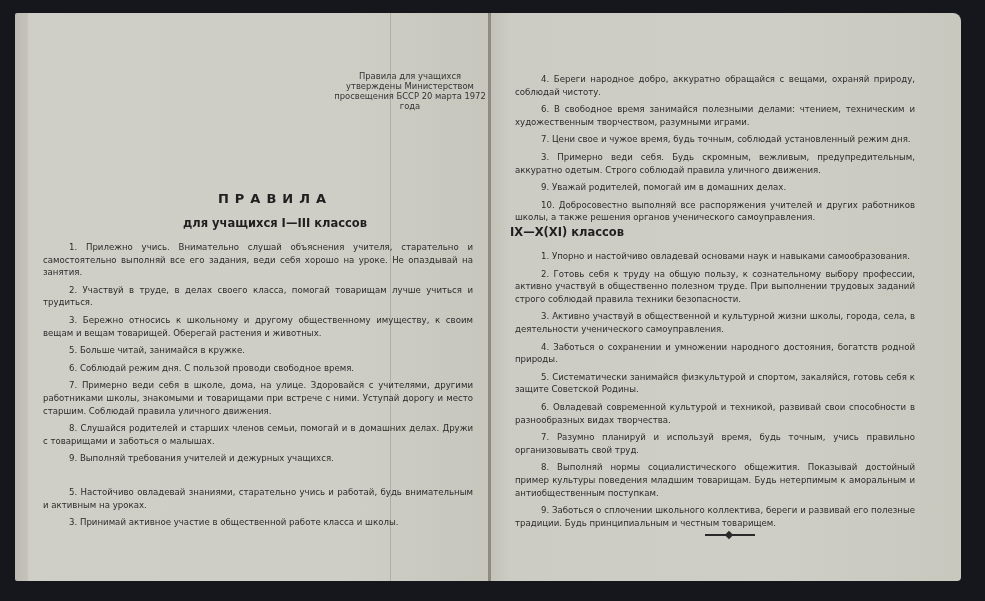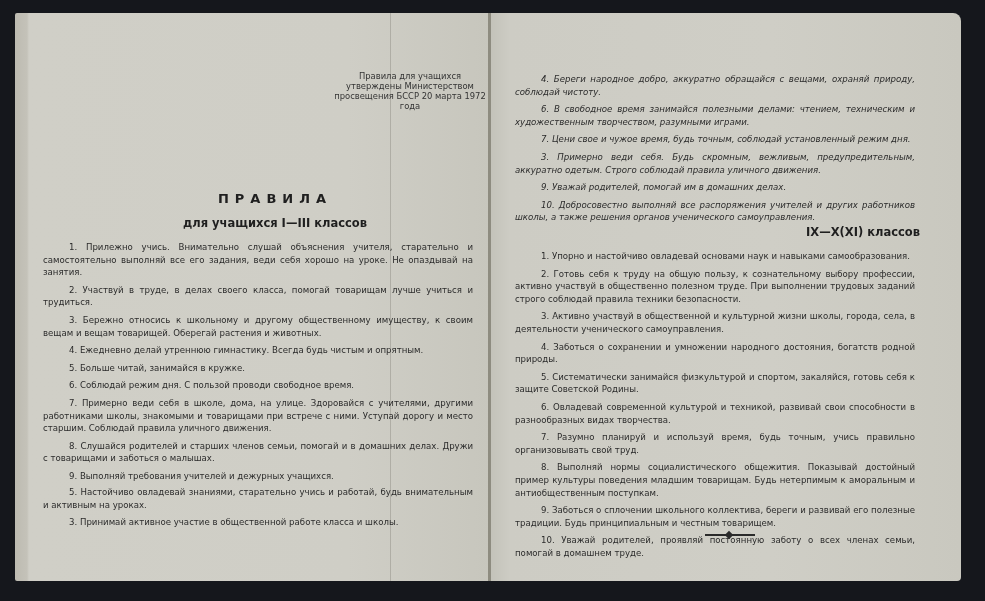--- a/index.html
+++ b/index.html
@@ -40,30 +40,30 @@
     position: absolute; left: 315px; top: 58px; width: 160px;
     font-size: 8.4px; line-height: 10px; text-align: center; color: #333;
   }
   .title {
     position: absolute; left: 60px; width: 400px; text-align: center;
     font-weight: bold; color: #1f1f1f;
   }
   .title-main { top: 178px; font-size: 13px; letter-spacing: 6px; }
   .title-sub { top: 203px; font-size: 11.5px; }
   .section-head {
-    position: absolute; text-align: right; font-weight: bold; font-size: 11.5px; color: #1f1f1f;
+    position: absolute; text-align: left; font-weight: bold; font-size: 11.5px; color: #1f1f1f;
   }
   .rules {
     position: absolute; font-size: 8.6px; line-height: 12.6px; color: #2b2b2b;
     text-align: justify;
   }
   .rules p { margin: 0 0 5px 0; text-indent: 26px; }
   .left-rules-1 { left: 28px; top: 228px; width: 430px; }
   .left-rules-2 { left: 28px; top: 473px; width: 430px; }
-  .right-rules-1 { left: 25px; top: 60px; width: 400px; font-style: italic; }
+  .right-rules-1 { left: 25px; top: 60px; width: 400px; }
   .right-rules-2 { left: 25px; top: 237px; width: 400px; }
   .sec-ivviii { left: 60px; top: 453px; width: 400px; }
   .sec-ixxi { left: 20px; top: 212px; width: 410px; }
   .ornament {
     position: absolute; left: 690px; top: 519px; width: 50px; height: 6px;
   }
   .ornament .bar { position: absolute; left: 0; top: 2px; width: 50px; height: 2px; background: #2a2a2a; }
   .ornament .diamond { position: absolute; left: 21px; top: 0; width: 6px; height: 6px; background: #2a2a2a; transform: rotate(45deg); }
 </style>
 </head>
@@ -73,21 +73,20 @@
   <div class="page page-left">
     <div class="fold-line"></div>
     <div class="approval">Правила для учащихся утверждены Министерством просвещения БССР 20 марта 1972 года</div>
     <div class="title title-main">ПРАВИЛА</div>
     <div class="title title-sub">для учащихся I—III классов</div>
 
     <div class="rules left-rules-1">
       <p>1. Прилежно учись. Внимательно слушай объяснения учителя, старательно и самостоятельно выполняй все его задания, веди себя хорошо на уроке. Не опаздывай на занятия.</p>
       <p>2. Участвуй в труде, в делах своего класса, помогай товарищам лучше учиться и трудиться.</p>
       <p>3. Бережно относись к школьному и другому общественному имуществу, к своим вещам и вещам товарищей. Оберегай растения и животных.</p>
-      <p>4. Ежедневно делай утреннюю гимнастику. Всегда будь чистым и опрятным.</p>
       <p>5. Больше читай, занимайся в кружке.</p>
       <p>6. Соблюдай режим дня. С пользой проводи свободное время.</p>
       <p>7. Примерно веди себя в школе, дома, на улице. Здоровайся с учителями, другими работниками школы, знакомыми и товарищами при встрече с ними. Уступай дорогу и место старшим. Соблюдай правила уличного движения.</p>
       <p>8. Слушайся родителей и старших членов семьи, помогай и в домашних делах. Дружи с товарищами и заботься о малышах.</p>
       <p>9. Выполняй требования учителей и дежурных учащихся.</p>
     </div>
 
 
     <div class="rules left-rules-2">
       <p>5. Настойчиво овладевай знаниями, старательно учись и работай, будь внимательным и активным на уроках.</p>
@@ -110,21 +109,20 @@
     <div class="rules right-rules-2">
       <p>1. Упорно и настойчиво овладевай основами наук и навыками самообразования.</p>
       <p>2. Готовь себя к труду на общую пользу, к сознательному выбору профессии, активно участвуй в общественно полезном труде. При выполнении трудовых заданий строго соблюдай правила техники безопасности.</p>
       <p>3. Активно участвуй в общественной и культурной жизни школы, города, села, в деятельности ученического самоуправления.</p>
       <p>4. Заботься о сохранении и умножении народного достояния, богатств родной природы.</p>
       <p>5. Систематически занимайся физкультурой и спортом, закаляйся, готовь себя к защите Советской Родины.</p>
       <p>6. Овладевай современной культурой и техникой, развивай свои способности в разнообразных видах творчества.</p>
       <p>7. Разумно планируй и используй время, будь точным, учись правильно организовывать свой труд.</p>
       <p>8. Выполняй нормы социалистического общежития. Показывай достойный пример культуры поведения младшим товарищам. Будь нетерпимым к аморальным и антиобщественным поступкам.</p>
       <p>9. Заботься о сплочении школьного коллектива, береги и развивай его полезные традиции. Будь принципиальным и честным товарищем.</p>
-      <p>10. Уважай родителей, проявляй постоянную заботу о всех членах семьи, помогай в домашнем труде.</p>
     </div>
   </div>
 
   <div class="spine"></div>
 
   <div class="ornament">
     <div class="bar"></div>
     <div class="diamond"></div>
   </div>
 </div>

